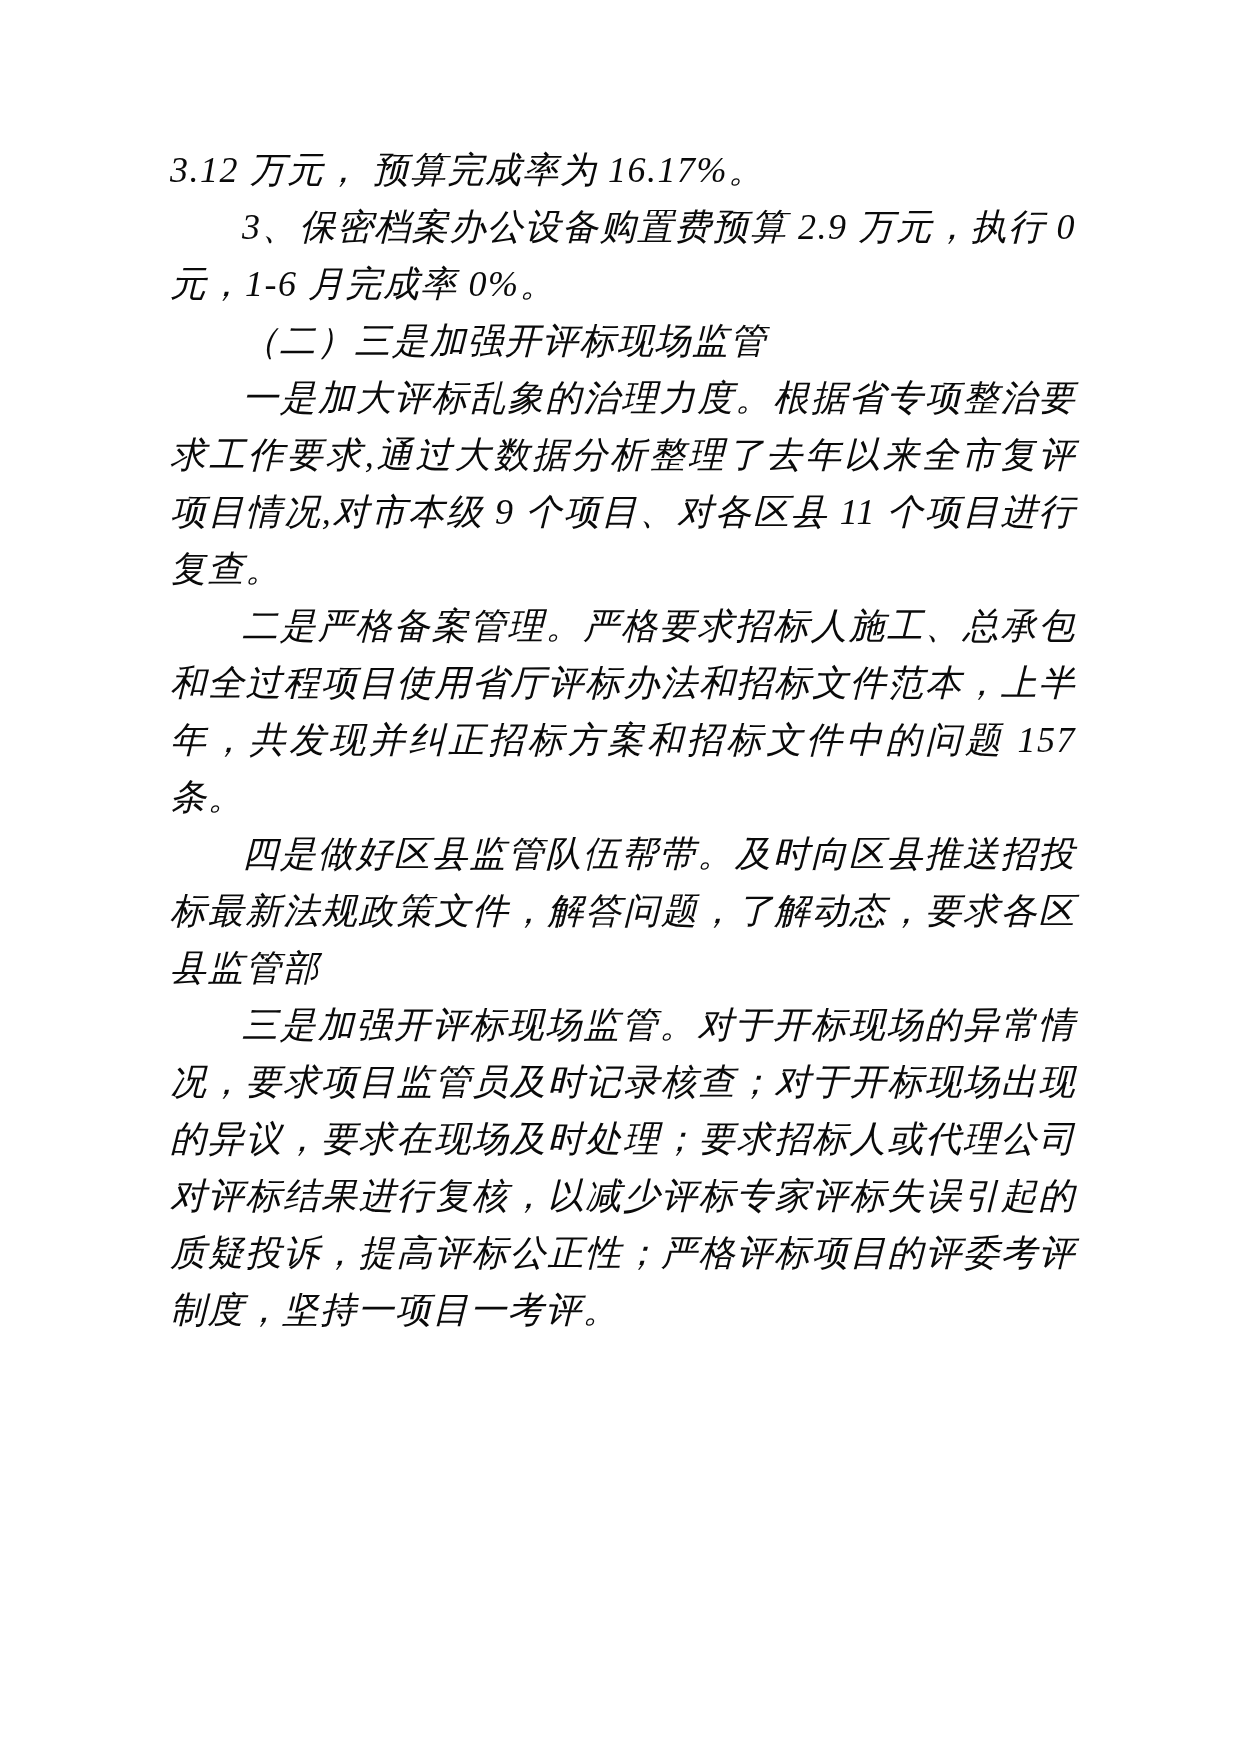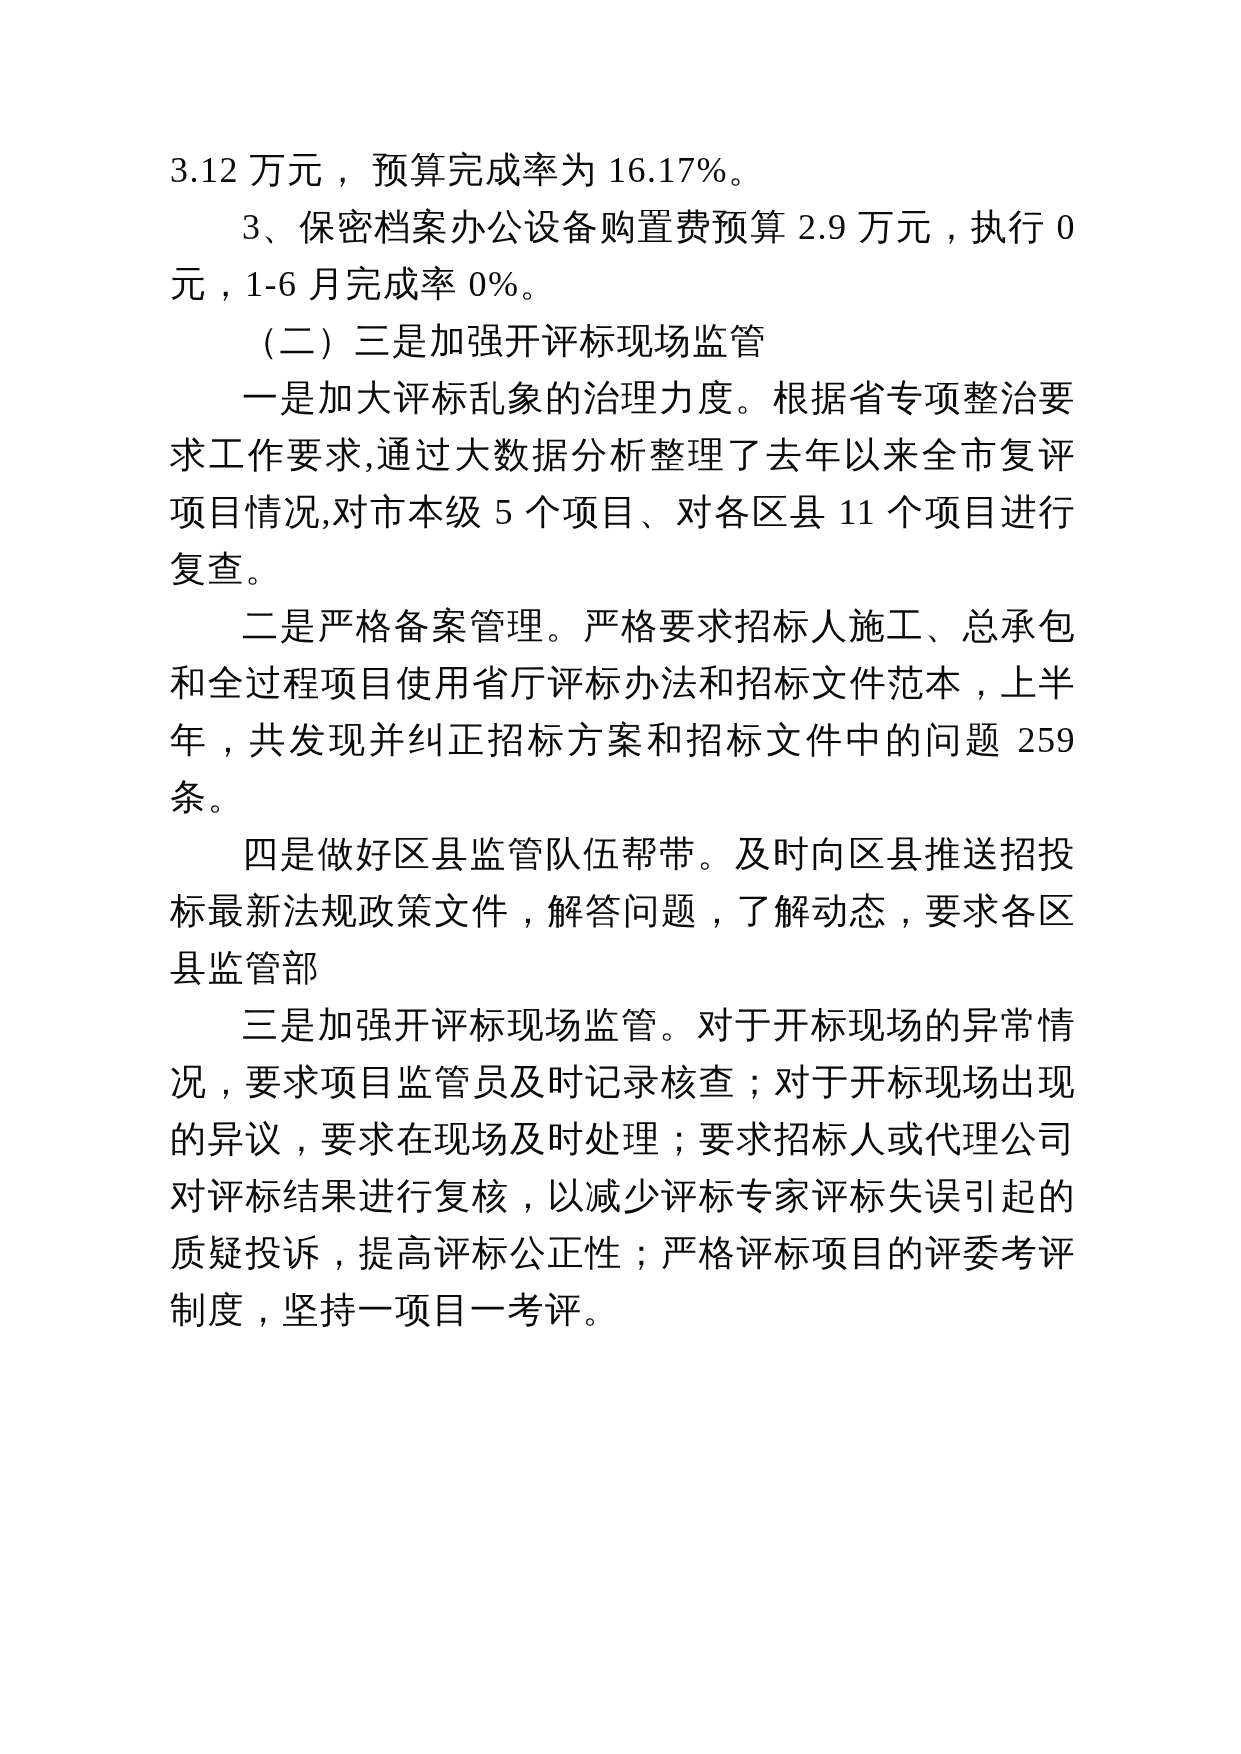--- a/index.html
+++ b/index.html
@@ -14,20 +14,21 @@
     background: #ffffff;
     overflow: hidden;
     font-family: "Liberation Serif", "DejaVu Serif", serif;
   }
   .content {
     position: absolute;
     left: 170px;
     top: 142px;
     width: 906px;
     color: #0a0a0a;
+    font-style: italic;
   }
   .para {
     margin: 0;
     font-size: 36px;
     line-height: 57px;
     letter-spacing: 1.5px;
     text-align: justify;
     text-justify: inter-ideograph;
     text-indent: 2em;
     word-break: break-all;
@@ -38,18 +39,18 @@
   }
 </style>
 </head>
 <body>
 
 <div class="page">
   <div class="content">
     <p class="para continuation">3.12 万元， 预算完成率为 16.17%。</p>
     <p class="para">3、保密档案办公设备购置费预算 2.9 万元，执行 0 元，1-6 月完成率 0%。</p>
     <p class="para">（二）三是加强开评标现场监管</p>
-    <p class="para">一是加大评标乱象的治理力度。根据省专项整治要求工作要求,通过大数据分析整理了去年以来全市复评项目情况,对市本级 5 个项目、对各区县 11 个项目进行复查。</p>
-    <p class="para">二是严格备案管理。严格要求招标人施工、总承包和全过程项目使用省厅评标办法和招标文件范本，上半年，共发现并纠正招标方案和招标文件中的问题 259 条。</p>
+    <p class="para">一是加大评标乱象的治理力度。根据省专项整治要求工作要求,通过大数据分析整理了去年以来全市复评项目情况,对市本级 9 个项目、对各区县 11 个项目进行复查。</p>
+    <p class="para">二是严格备案管理。严格要求招标人施工、总承包和全过程项目使用省厅评标办法和招标文件范本，上半年，共发现并纠正招标方案和招标文件中的问题 157 条。</p>
     <p class="para">四是做好区县监管队伍帮带。及时向区县推送招投标最新法规政策文件，解答问题，了解动态，要求各区县监管部</p>
     <p class="para">三是加强开评标现场监管。对于开标现场的异常情况，要求项目监管员及时记录核查；对于开标现场出现的异议，要求在现场及时处理；要求招标人或代理公司对评标结果进行复核，以减少评标专家评标失误引起的质疑投诉，提高评标公正性；严格评标项目的评委考评制度，坚持一项目一考评。</p>
   </div>
 </div>
 
 </body></html>

